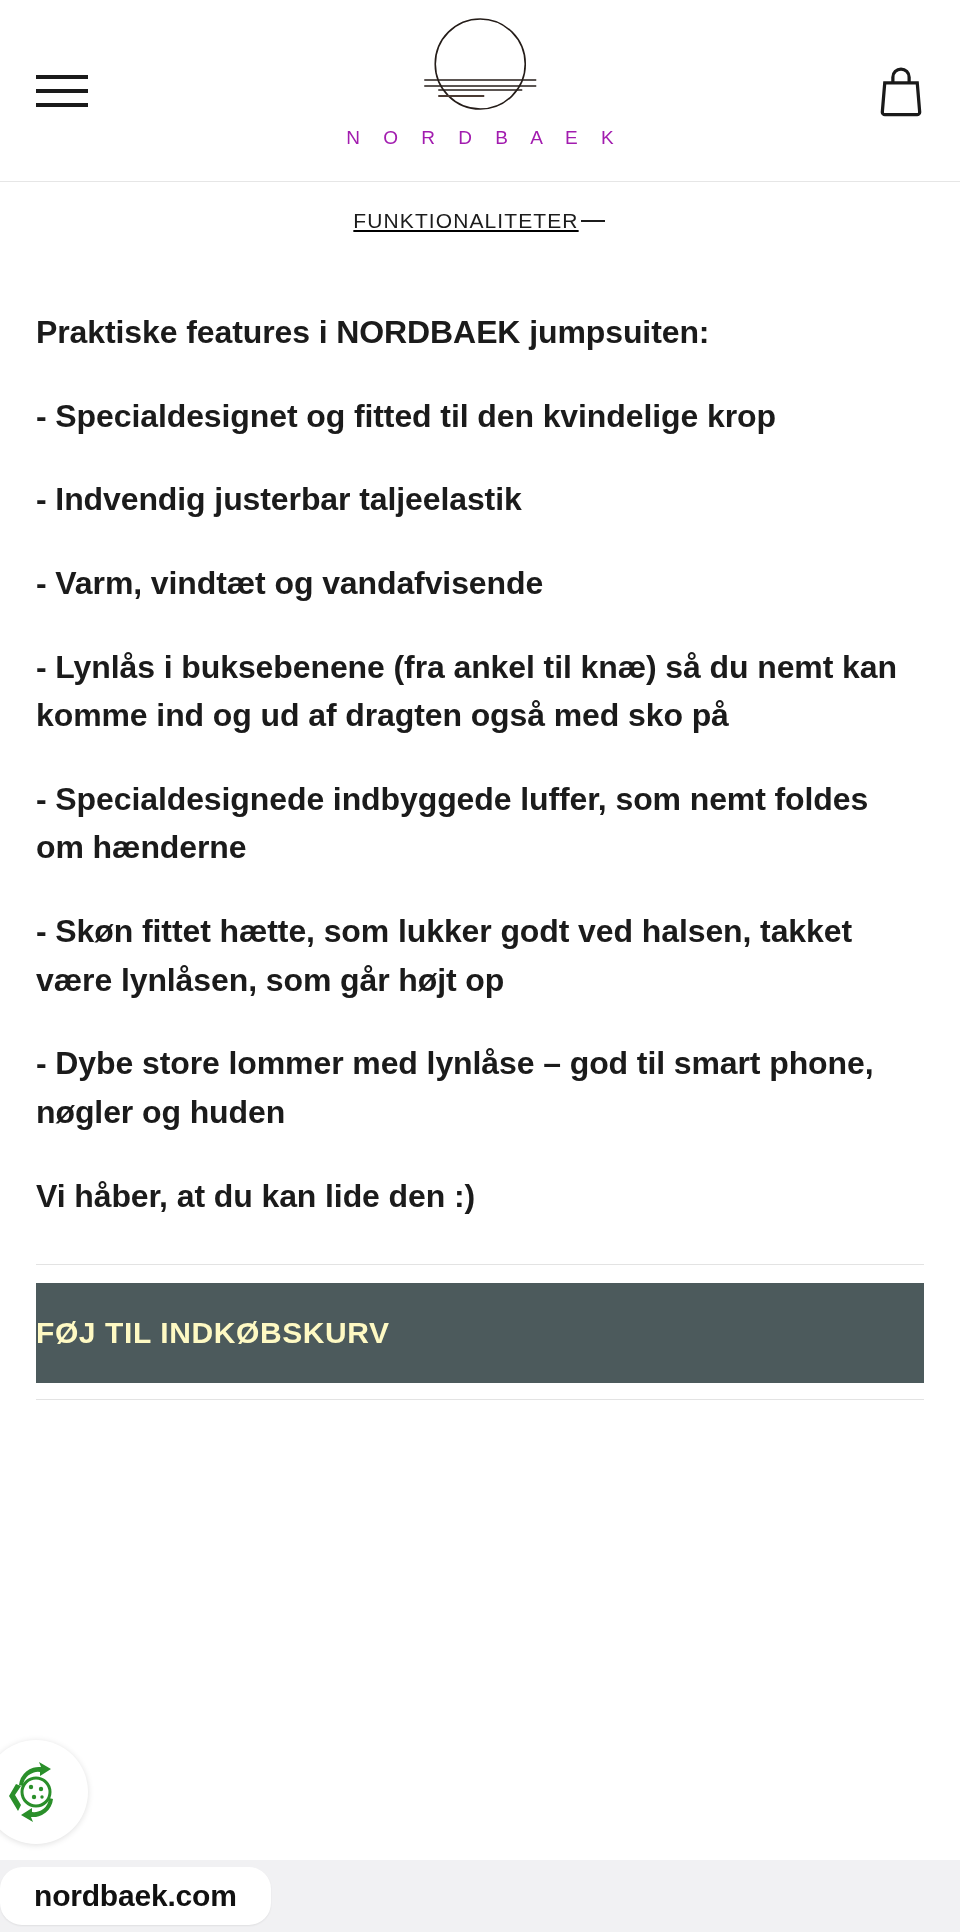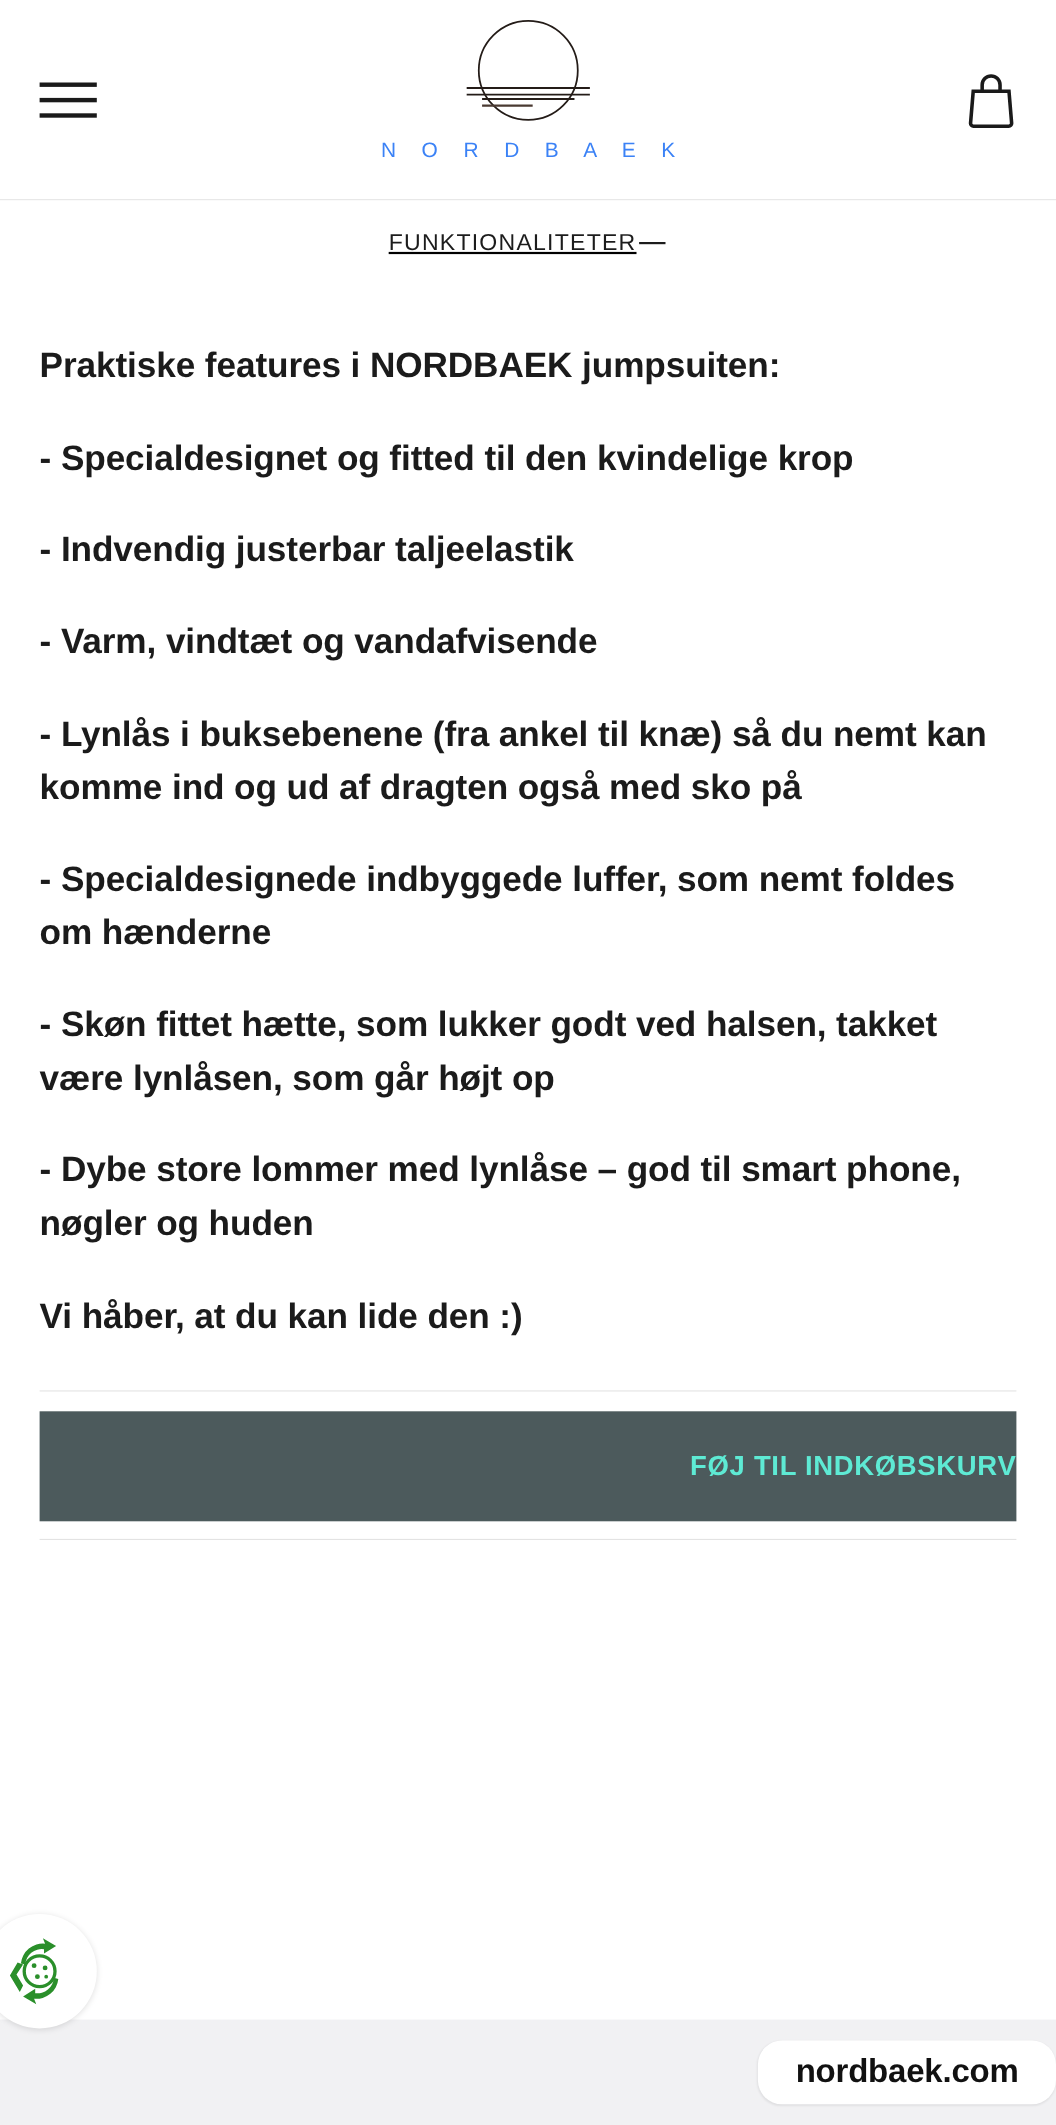--- a/index.html
+++ b/index.html
@@ -57,21 +57,21 @@
     flex-direction: column;
     align-items: center;
     cursor: pointer;
   }
   .logo-mark { display: block; }
   .logo-word {
     margin-top: 8px;
     font-family: "Liberation Sans", sans-serif;
     font-size: 19px;
     letter-spacing: 9px;
-    color: #3b82f6;
+    color: #a21caf;
     font-weight: 400;
     text-indent: 9px;
     line-height: 1;
   }
 
   .cart-icon { cursor: pointer; width: 46px; height: 52px; display:block; }
 
   .header-rule {
     position: absolute;
     left: 0; right: 0;
@@ -137,28 +137,28 @@
   .cart-divider {
     height: 1px;
     background: #e3e3e3;
     margin-bottom: 18px;
   }
   .add-to-cart {
     display: block;
     width: 100%;
     height: 100px;
     background: #4c5a5c;
-    color: #5eead4;
+    color: #fef9c3;
     border: none;
     font-family: "Liberation Sans", sans-serif;
-    font-size: 25px;
+    font-size: 30px;
     font-weight: 600;
     letter-spacing: 0.6px;
     cursor: pointer;
-    text-align: right;
+    text-align: left;
   }
   .cart-bottom-rule {
     height: 1px;
     background: #e3e3e3;
     margin-top: 16px;
   }
 
   
   .eco-badge {
     position: absolute;
@@ -175,25 +175,25 @@
     cursor: pointer;
     z-index: 20;
   }
 
   
   .browser-bar {
     position: absolute;
     left: 0;
     right: 0;
     bottom: 0;
-    height: 96px;
+    height: 72px;
     background: #f1f1f3;
     display: flex;
     align-items: center;
-    justify-content: flex-end;
+    justify-content: flex-start;
     z-index: 15;
   }
   .url-pill {
     background: #ffffff;
     border-radius: 22px;
     padding: 12px 34px;
     font-size: 30px;
     font-weight: 700;
     color: #111111;
     letter-spacing: -0.2px;

